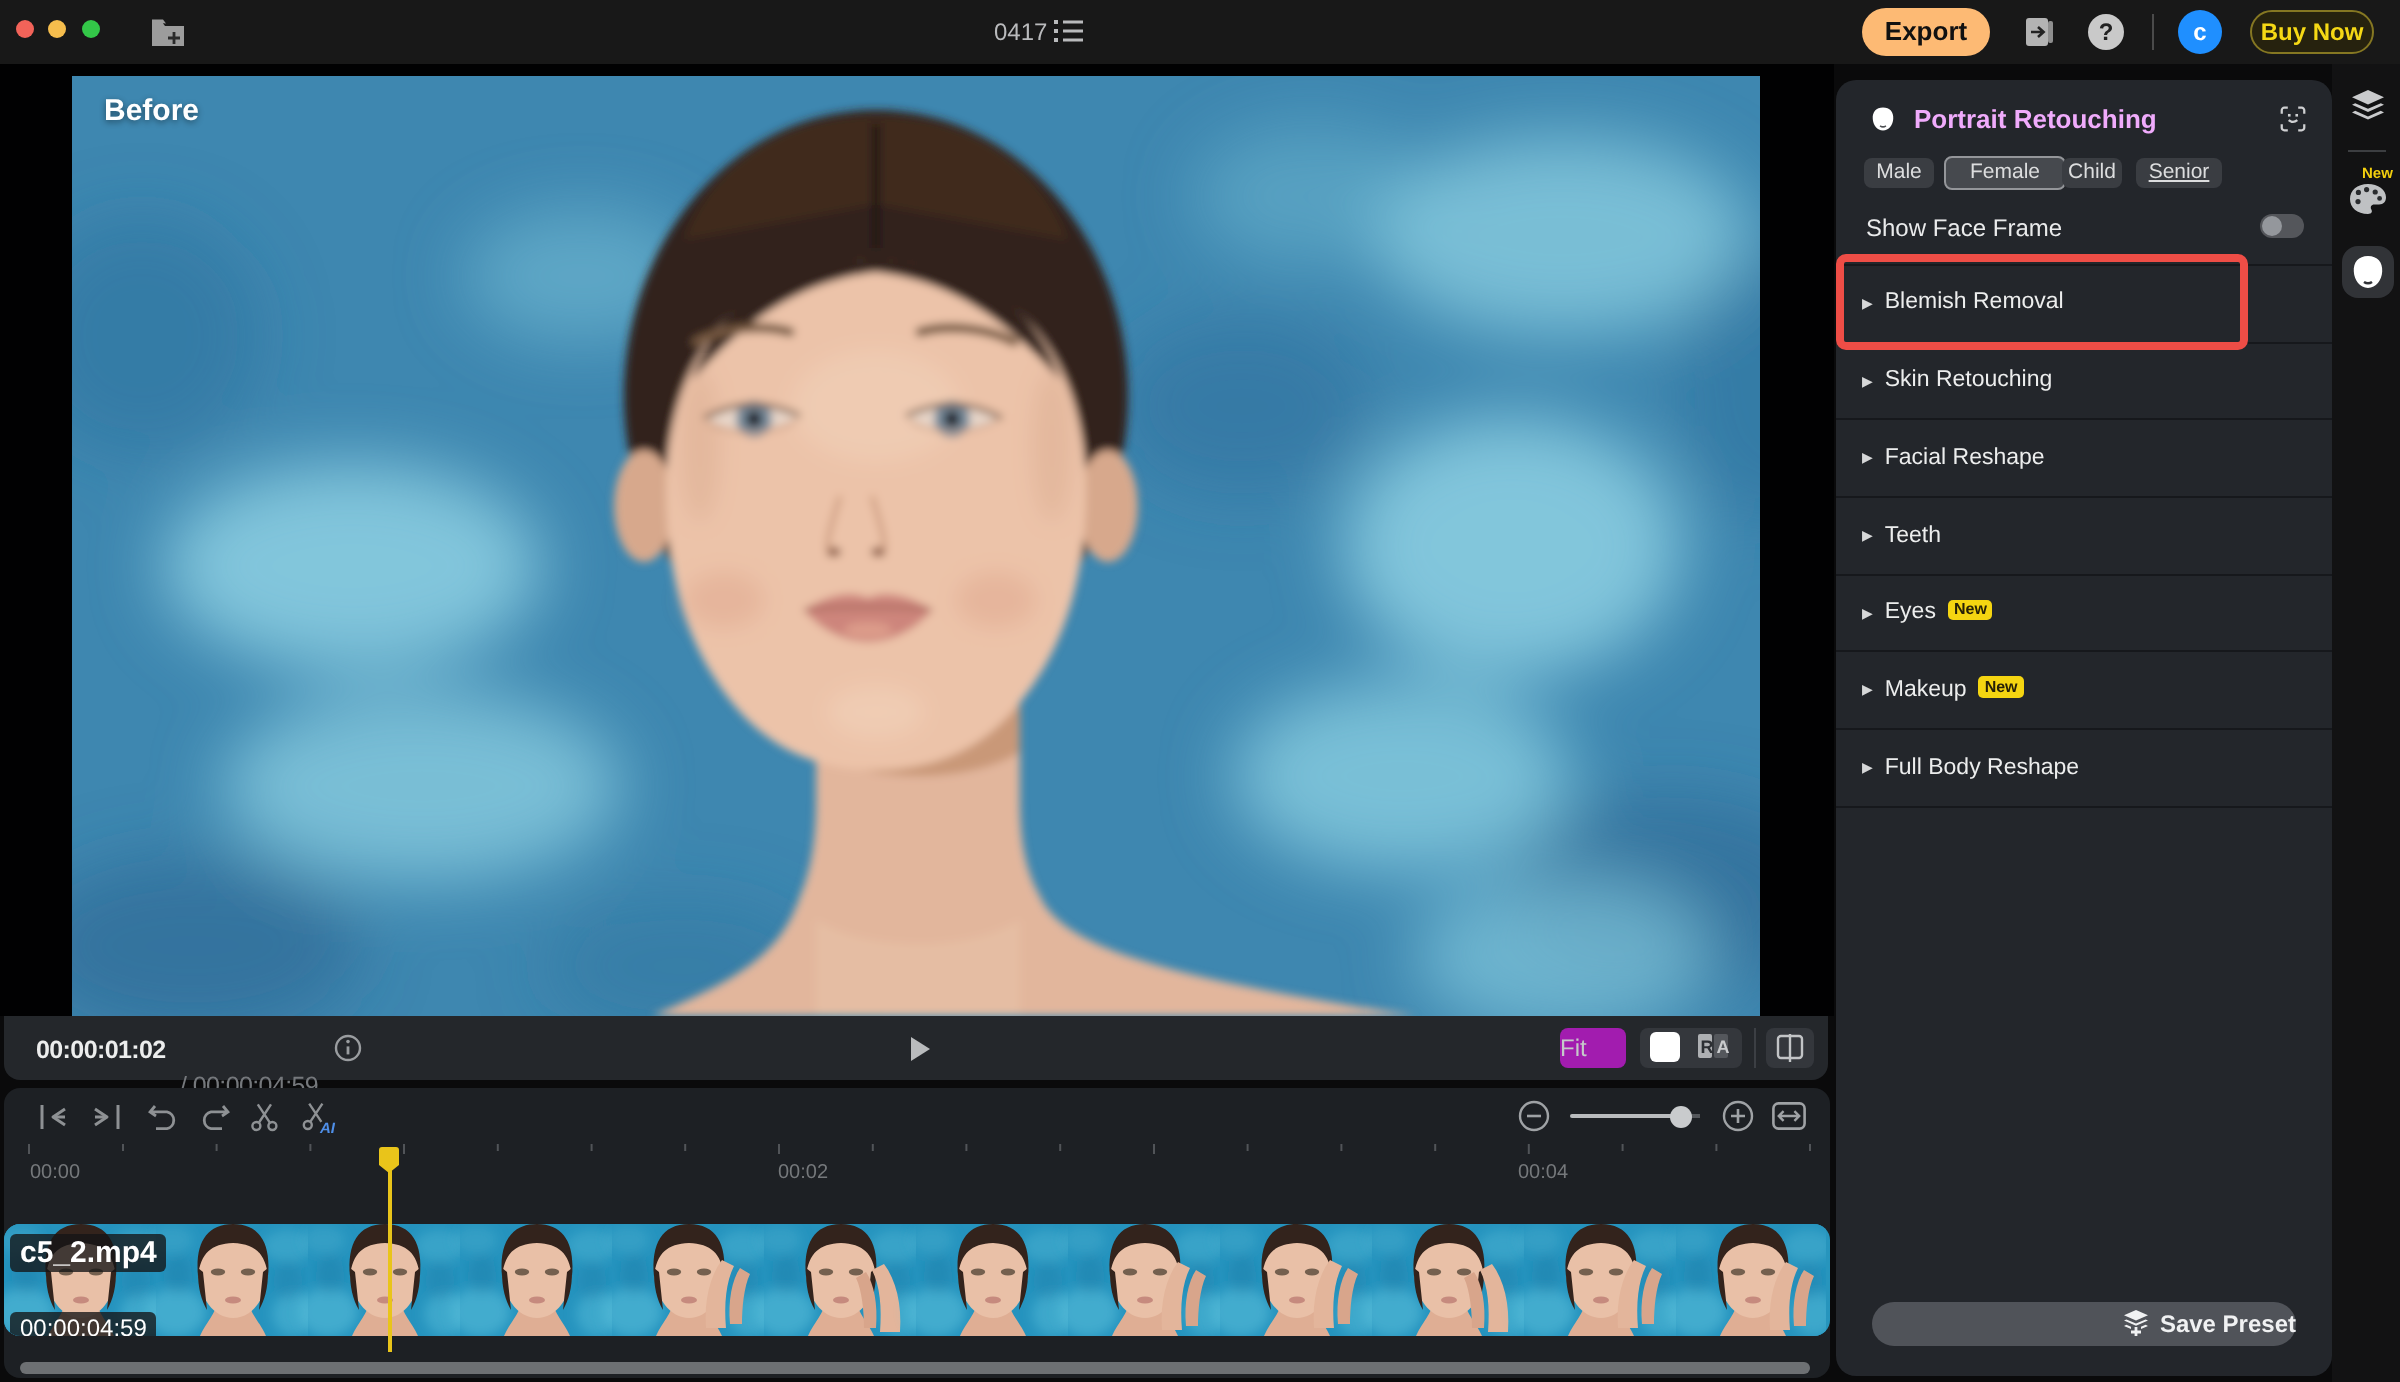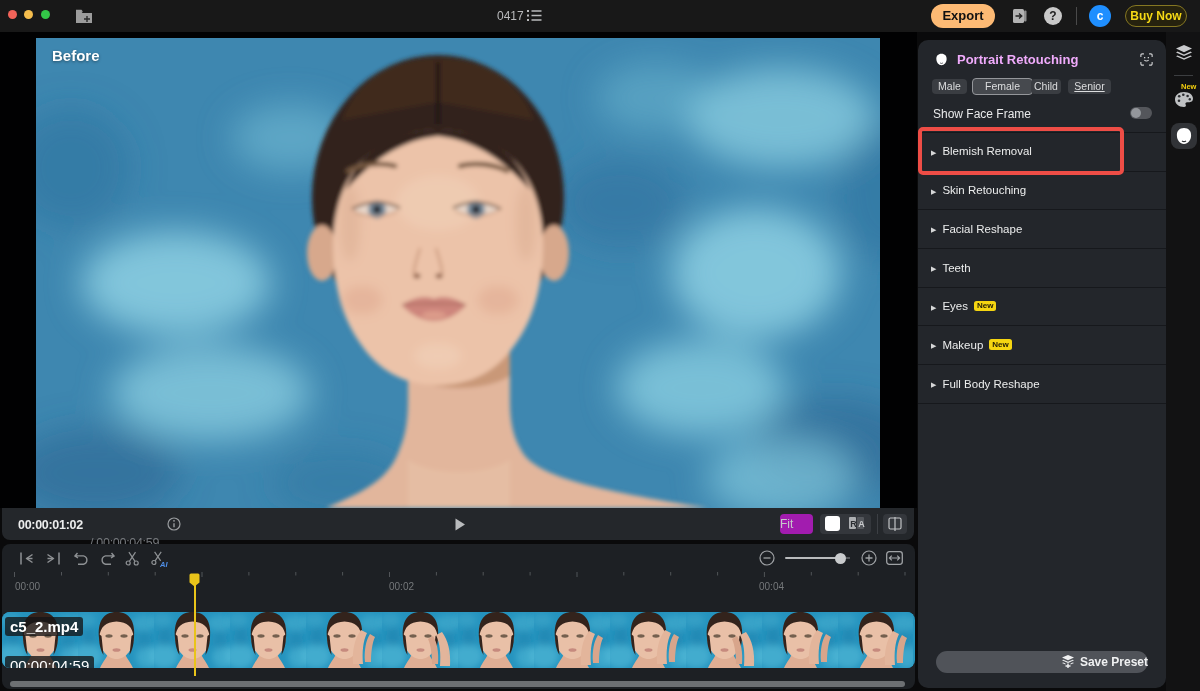--- a/index.html
+++ b/index.html
@@ -321,21 +321,21 @@
       <g transform="translate(760,0)">
           <use href="#thumb"></use>
           <use href="#hand" x="47" y="16"></use>
         </g>
       <g transform="translate(836,0)">
           <use href="#thumb"></use>
           <use href="#hand" x="47" y="17"></use>
         </g>
     </svg>
     <div class="abs" style="left:3px;top:5px;background:rgba(20,20,22,.78);color:#fff;font-weight:bold;font-size:15px;border-radius:3px;padding:1px 5px;">c5_2.mp4</div>
-    <div class="abs" style="left:3px;top:44px;background:rgba(20,20,22,.78);color:#fff;font-size:15px;border-radius:3px;padding:1px 5px;">00:00:04:59</div>
+    <div class="abs" style="left:3px;top:44px;background:rgba(20,20,22,.78);color:#fff;font-size:12px;border-radius:3px;padding:1px 5px;">00:00:04:59</div>
   </div>
   <div class="abs" style="left:10px;top:681px;width:895px;height:6px;border-radius:3px;background:#6d7073"></div>
 
   <div class="abs" style="left:194px;top:574px;width:1.5px;height:102px;background:#e9c41a;z-index:4"></div>
   <svg class="abs" style="left:189px;top:573px;z-index:4" width="11" height="14" viewBox="0 0 11 14">
     <path d="M2 0.5 h7 a1.5 1.5 0 0 1 1.5 1.5 v7.5 L5.5 13.5 0.5 9.5 V2 A1.5 1.5 0 0 1 2 0.5 Z" fill="#e9c41a"></path>
   </svg>
 
   <div id="rsidebar" class="abs"></div>
   <div id="rpanel" class="abs"></div>

